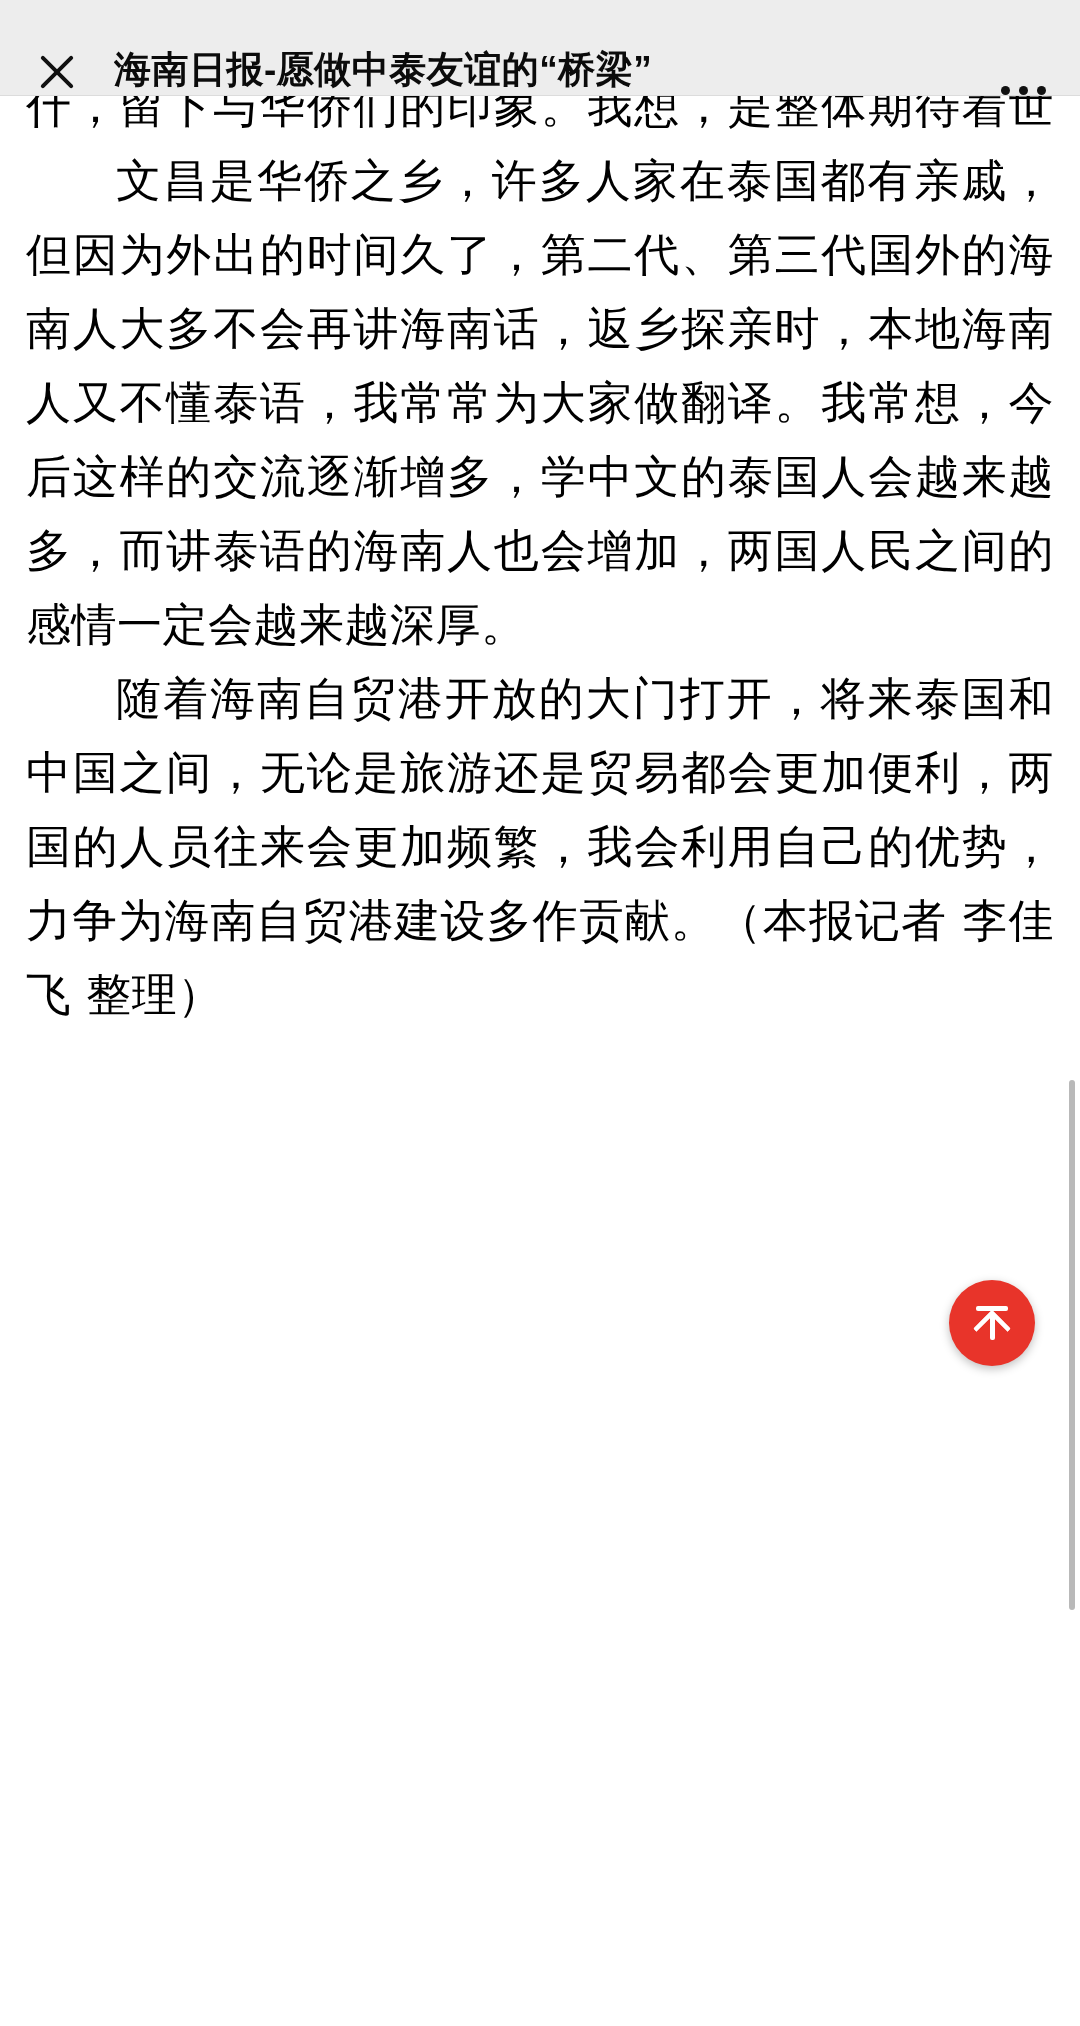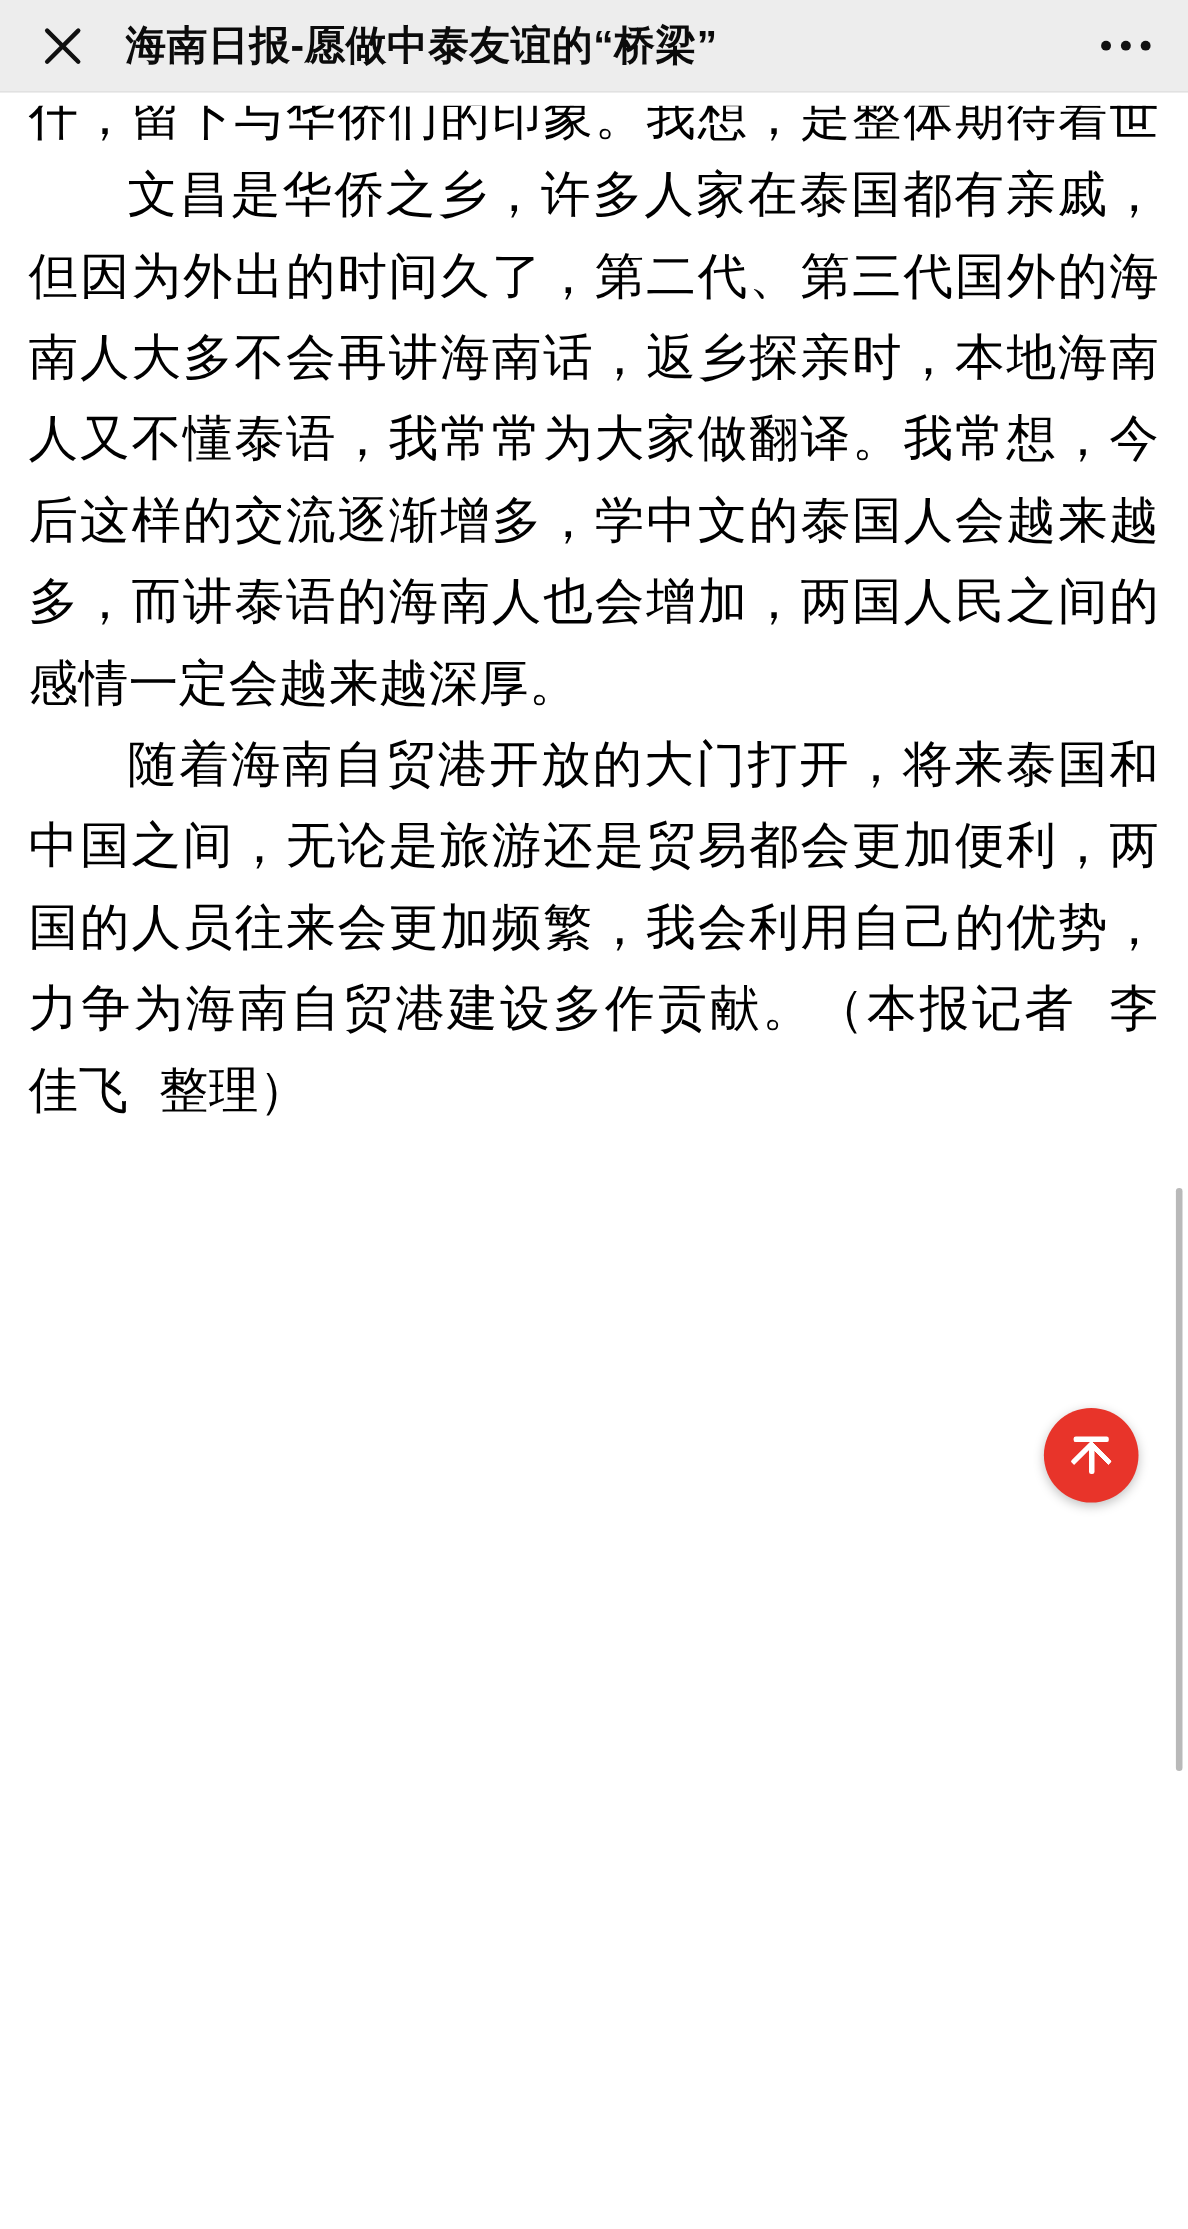--- a/index.html
+++ b/index.html
@@ -11,24 +11,24 @@
     width: 1080px;
     height: 2026px;
     font-family: "Liberation Sans", "DejaVu Sans", sans-serif;
     overflow: hidden;
     position: relative;
   }
 
   
   .topbar {
     position: relative;
-    height: 84px;
+    height: 96px;
     background: #ededed;
     display: flex;
-    align-items: center;
+    align-items: flex-end;
     padding: 0 34px;
     box-sizing: border-box;
     border-bottom: 1px solid #dcdcdc;
   }
   .close-icon {
     width: 46px;
     height: 46px;
     position: relative;
     flex: 0 0 auto;
     cursor: pointer;
@@ -88,21 +88,21 @@
   .article p {
     margin: 0;
     font-size: 45px;
     line-height: 74px;
     color: #000;
     text-align: justify;
     text-justify: inter-ideograph;
     letter-spacing: 0.5px;
     font-family: "DejaVu Sans", "Liberation Sans", sans-serif;
   }
-  .article p.indent { text-indent: 90px; font-family: Liberation Mono, monospace; }
+  .article p.indent { text-indent: 90px; }
   
   .clipped-wrap {
     height: 48px;
     overflow: hidden;
     position: relative;
   }
   .clipped-wrap p {
     position: relative;
     top: -26px;
   }

